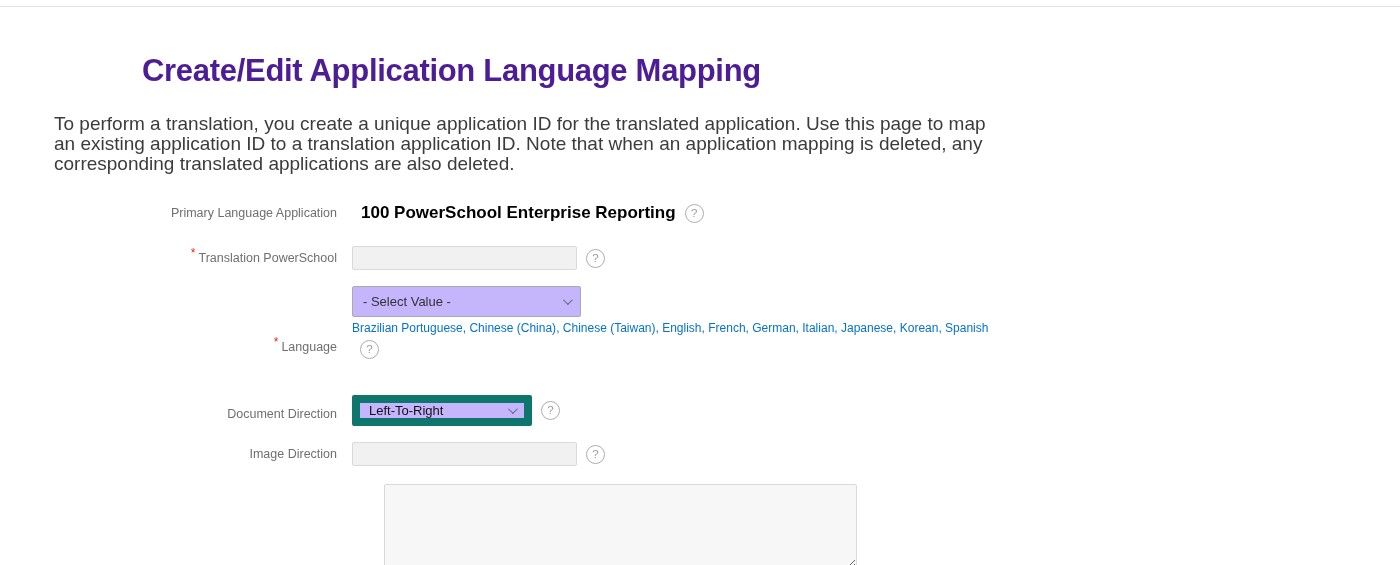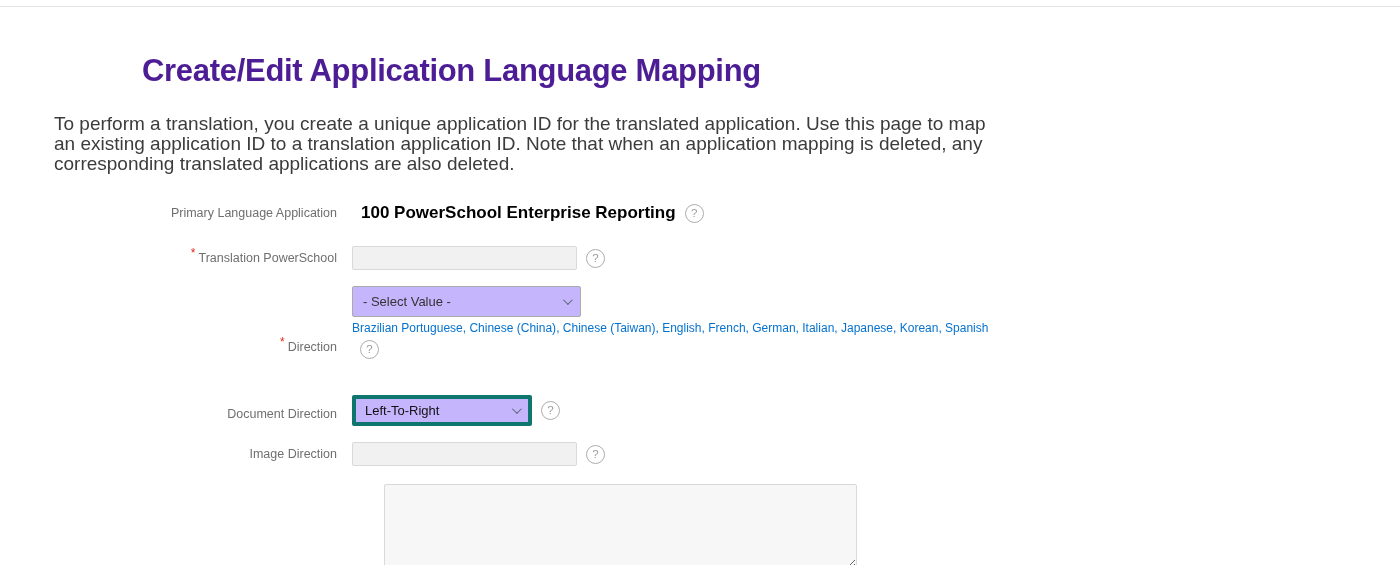--- a/index.html
+++ b/index.html
@@ -87,21 +87,21 @@
     align-items: center;
     justify-content: space-between;
     padding: 0 10px;
     font-size: 13px;
     color: #333;
     cursor: default;
   }
   .select-box.language { width: 229px; }
   .select-box.focused {
     width: 180px;
-    border: 4px solid #0f766e;
+    border: 8px solid #0f766e;
     padding: 0 9px;
     color: #111;
   }
   .chevron-down {
     width: 7px; height: 7px;
     border-right: 1.6px solid #5f6a75;
     border-bottom: 1.6px solid #5f6a75;
     transform: rotate(45deg) translateY(-2px);
     margin-left: 10px;
     flex-shrink: 0;
@@ -165,21 +165,21 @@
 
     <div class="form-row">
       <div class="label-col"><span class="req">*</span><span>Translation PowerSchool</span></div>
       <div class="field-col">
         <input type="text" class="text-input" value="" style="">
         <span class="help-icon">?</span>
       </div>
     </div>
 
     <div class="form-row">
-      <div class="label-col"><span class="req">*</span><span>Direction</span></div>
+      <div class="label-col"><span class="req">*</span><span>Language</span></div>
       <div class="field-col stacked">
         <div class="field-line">
           <div class="select-box language">
             <span>- Select Value -</span>
             <span class="chevron-down"></span>
           </div>
         </div>
         <div class="quick-picks"><a class="quick-pick">Brazilian Portuguese</a><span class="qp-sep">, </span><a class="quick-pick">Chinese (China)</a><span class="qp-sep">, </span><a class="quick-pick">Chinese (Taiwan)</a><span class="qp-sep">, </span><a class="quick-pick">English</a><span class="qp-sep">, </span><a class="quick-pick">French</a><span class="qp-sep">, </span><a class="quick-pick">German</a><span class="qp-sep">, </span><a class="quick-pick">Italian</a><span class="qp-sep">, </span><a class="quick-pick">Japanese</a><span class="qp-sep">, </span><a class="quick-pick">Korean</a><span class="qp-sep">, </span><a class="quick-pick">Spanish</a></div>
         <span class="help-icon below">?</span>
       </div>

